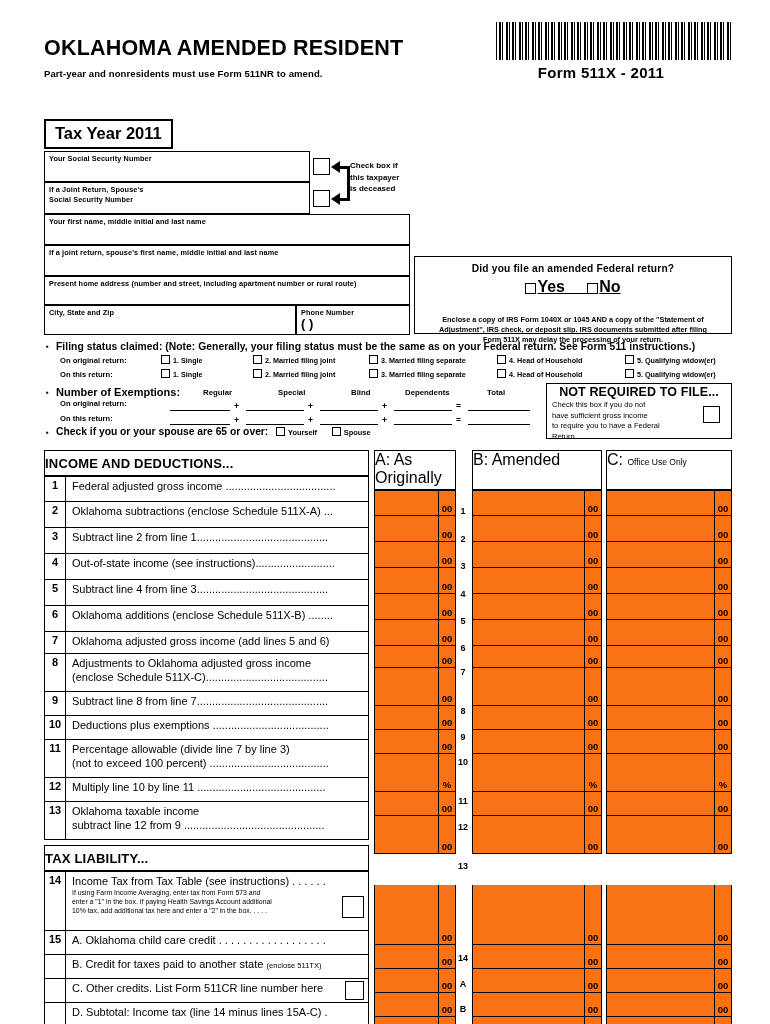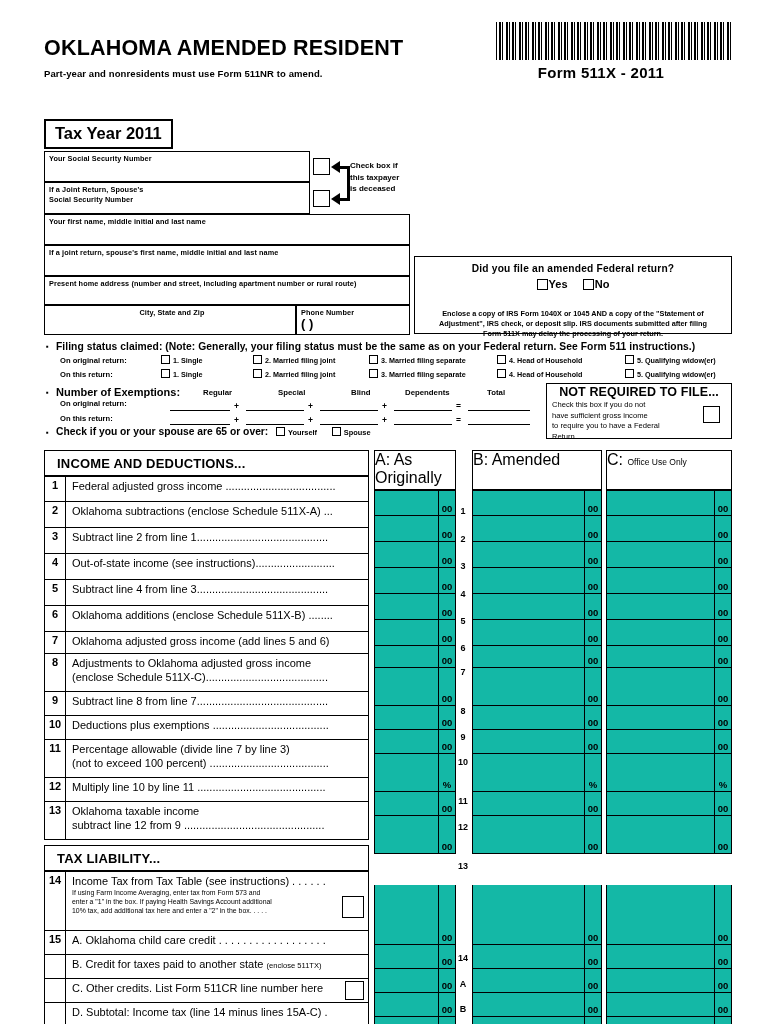--- a/index.html
+++ b/index.html
@@ -52,21 +52,21 @@
   .deceased-txt { position:absolute; left:350px; top:160px; font-size:8px;
     font-weight:bold; line-height:11.5px; }
 
   
   .arrowline { position:absolute; background:#000; }
 
   
   .fedbox { position:absolute; left:414px; top:256px; width:318px; height:78px;
     border:1.4px solid #000; text-align:center; }
   .fedbox .q { font-size:10.2px; font-weight:bold; margin-top:6px; letter-spacing:0.2px;}
-  .fedbox .yn { margin-top:4px; font-size:11px; font-weight:bold; }
+  .fedbox .yn { margin-top:4px; font-size:16px; font-weight:bold;text-decoration:underline; }
   .fedbox .yn .chk-md { margin-right:1px; }
   .fedbox .note { font-size:7.3px; font-weight:bold; line-height:10px; margin-top:19px;
     padding:0 8px; }
 
   
   .bullet { position:absolute; font-size:8px; }
   .fs-title { position:absolute; left:56px; top:341px; font-size:10.3px; font-weight:bold;
     letter-spacing:0.05px; }
   .fs-lbl { position:absolute; font-size:7.6px; font-weight:bold; }
   .fs-opt { position:absolute; font-size:7.2px; font-weight:bold; white-space:nowrap; }
@@ -85,41 +85,41 @@
     letter-spacing:0.1px; }
   .nrf .b { font-size:7.6px; font-weight:normal; line-height:10.5px; padding:1px 0 0 5px;
     width:138px; }
   .nrf .cb { position:absolute; right:11px; top:22px; }
 
   .o65 { position:absolute; left:56px; top:426px; font-size:10.3px; font-weight:bold; }
   .o65 .sm { font-size:7.4px; font-weight:bold; }
 
   
   .sect-title { border:1.4px solid #000; height:26px; display:flex; align-items:center;
-    padding-left:12px; font-size:13px; font-weight:bold; letter-spacing:0.2px; }
+    font-size:13px; font-weight:bold; letter-spacing:0.2px; }
 
   .left-col { position:absolute; left:44px; top:450px; width:325px; }
   .row { border-left:1.4px solid #000; border-right:1.4px solid #000;
     border-bottom:1.4px solid #000; display:flex; align-items:stretch; }
   .row.first { border-top:1.4px solid #000; }
   .rn { width:21px; border-right:1.4px solid #000; text-align:center;
     font-size:11px; font-weight:bold; padding-top:2px; flex:none; }
   .rn.blank { color:transparent; }
   .rtxt { flex:1; font-size:11px; padding:2px 3px 0 6px; line-height:14px;
     position:relative; }
   .rtxt .tiny { font-size:6.9px; line-height:9.2px; display:block; font-weight:normal; }
   .rtxt .sm { font-size:7.6px; }
   .inbox-lg { width:19px; height:19px; border:1.3px solid #000; position:absolute;
     background:#fff; }
 
   
   .amtcol { position:absolute; }
   .amt-hdr { border:1.4px solid #000; height:40px; position:relative; }
   .amt-row { border-left:1.4px solid #000; border-right:1.4px solid #000;
-    border-bottom:1.4px solid #000; position:relative; background:#14b8a6; }
+    border-bottom:1.4px solid #000; position:relative; background:#f97316; }
   .amt-row.first { border-top:1.4px solid #000; }
   .amt-row .cents { position:absolute; right:0; bottom:0; width:17px;
     border-left:1.3px solid #000; height:100%; font-size:9.5px; font-weight:bold;
     text-align:center; display:flex; align-items:flex-end; justify-content:center;
     padding-bottom:1px; }
   .linenum-col { position:absolute; width:14px; text-align:center; }
   .linenum-col div { font-size:9px; font-weight:bold; display:flex;
     align-items:flex-end; justify-content:center; padding-bottom:1px; }
 </style>
 </head>
@@ -171,21 +171,21 @@
 
   <div class="box" style="left:44px; top:214px; width:366px; height:31px;">
     <div class="boxlbl">Your first name, middle initial and last name</div>
   </div>
   <div class="box" style="left:44px; top:245px; width:366px; height:31px;">
     <div class="boxlbl">If a joint return, spouse's first name, middle initial and last name</div>
   </div>
   <div class="box" style="left:44px; top:276px; width:366px; height:29px;">
     <div class="boxlbl">Present home address (number and street, including apartment number or rural route)</div>
   </div>
-  <div class="box" style="left:44px; top:305px; width:252px; height:30px;text-align:center;">
+  <div class="box" style="left:44px; top:305px; width:252px; height:30px;">
     <div class="boxlbl">City, State and Zip</div>
   </div>
   <div class="box" style="left:296px; top:305px; width:114px; height:30px;">
     <div class="boxlbl">Phone Number</div>
     <div style="font-size:13px;font-weight:bold;padding-left:4px;line-height:12px;">(         )</div>
   </div>
 
   <div class="fedbox">
     <div class="q">Did you file an amended Federal return?</div>
     <div class="yn">

